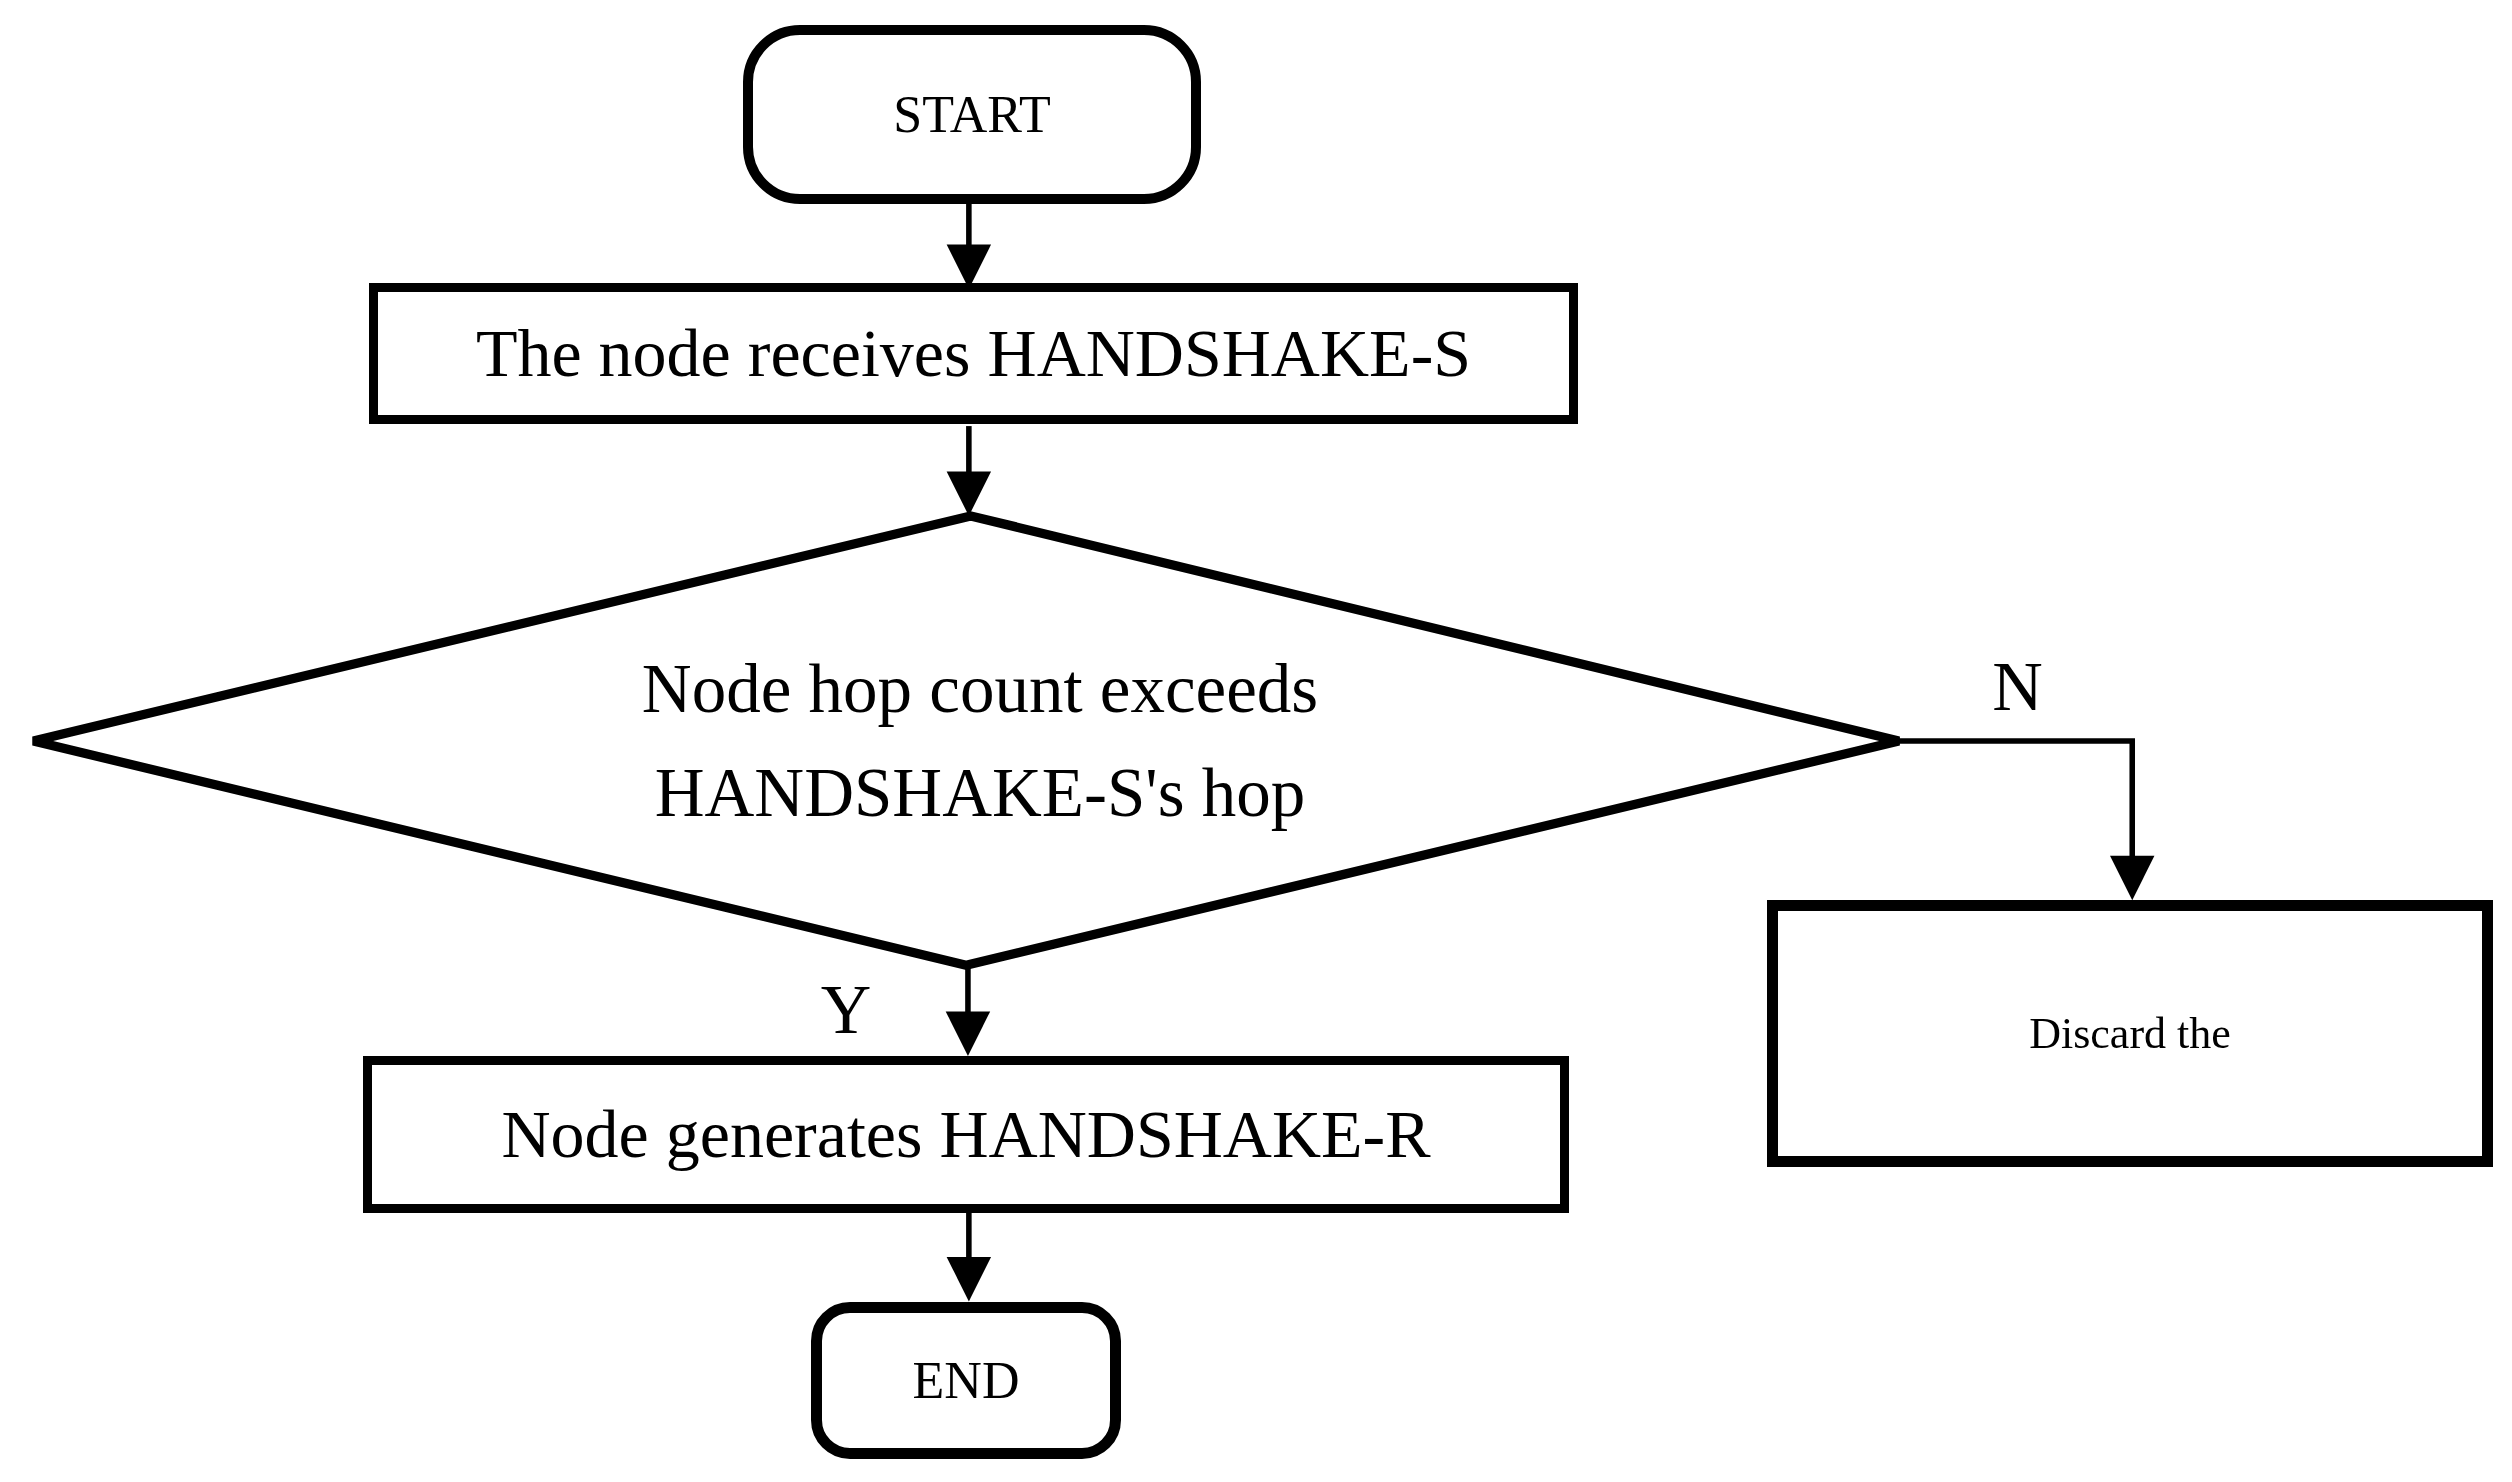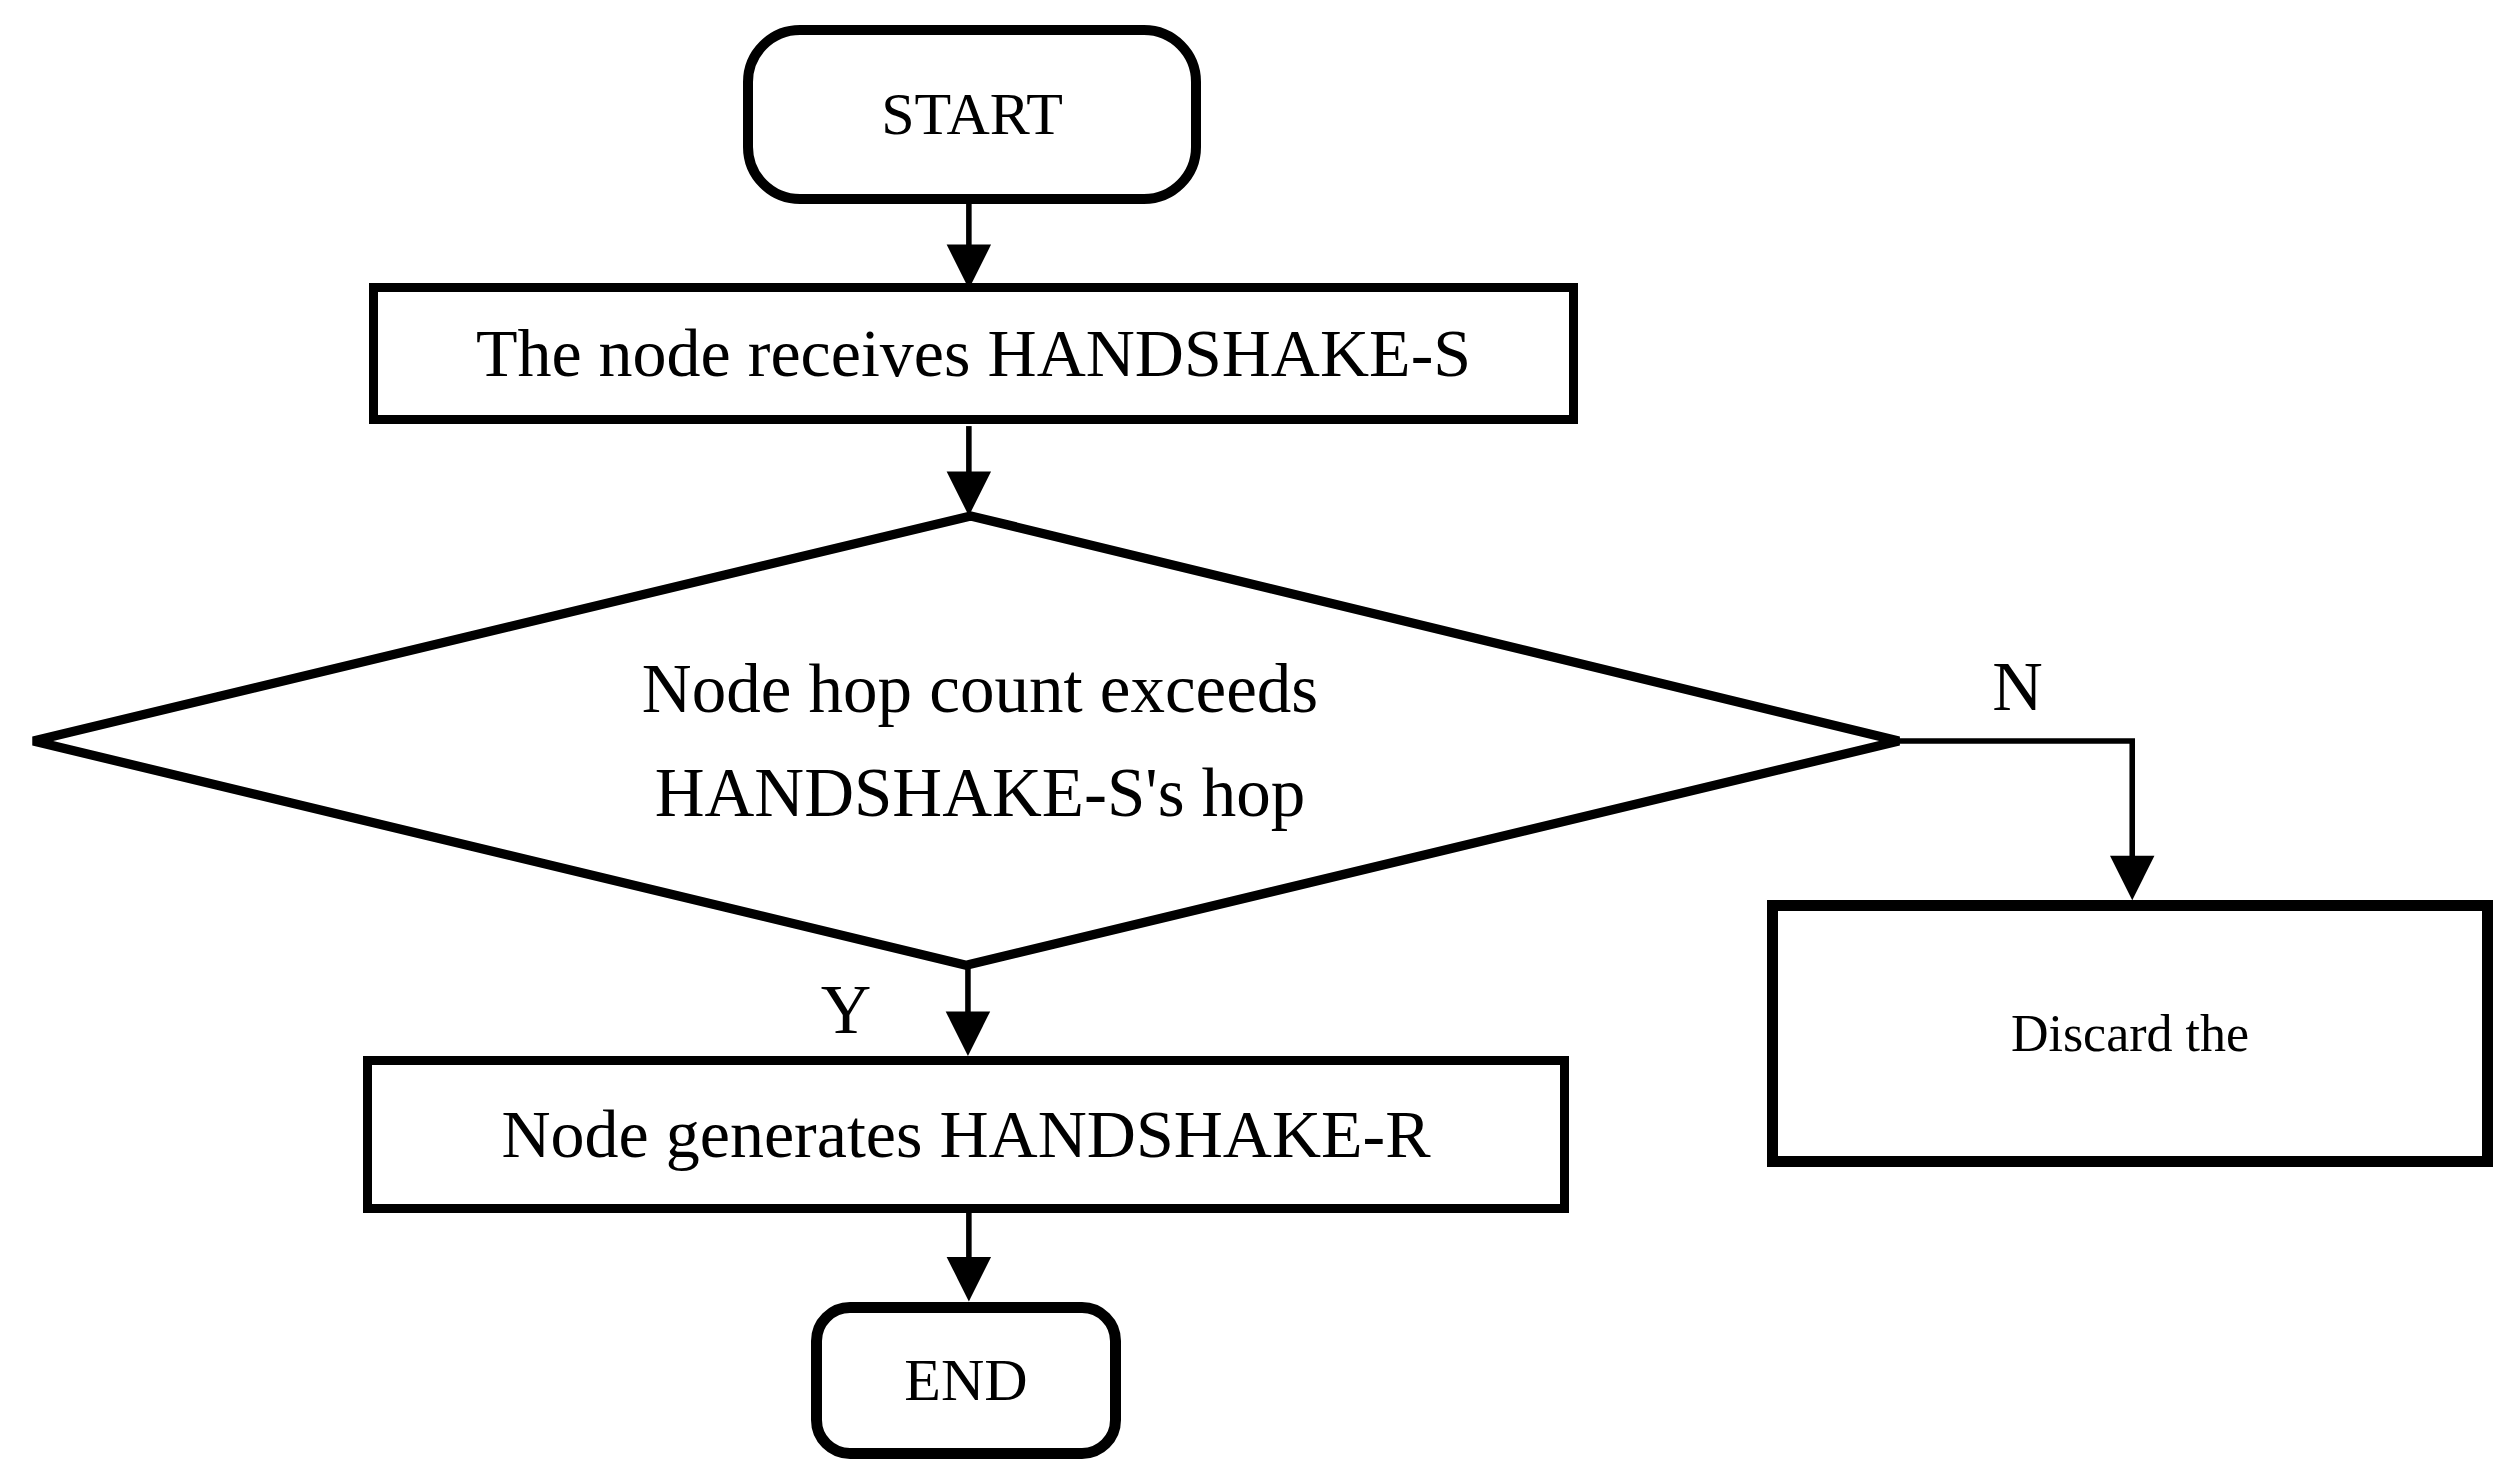--- a/index.html
+++ b/index.html
@@ -28,29 +28,29 @@
     box-sizing: border-box;
     background: #ffffff;
     display: flex;
     flex-direction: column;
     align-items: center;
     justify-content: center;
     text-align: center;
   }
   .terminator {
     border: 10.2px solid #000000;
-    font-size: 60px;
+    font-size: 52px;
   }
   .process {
     border: 9.3px solid #000000;
     font-size: 68px;
   }
   .process-thick {
     border: 11px solid #000000;
-    font-size: 52px;
+    font-size: 44px;
     line-height: 102px;
   }
   .decision-text {
     position: absolute;
     display: flex;
     flex-direction: column;
     align-items: center;
     justify-content: center;
     text-align: center;
     font-size: 69px;

